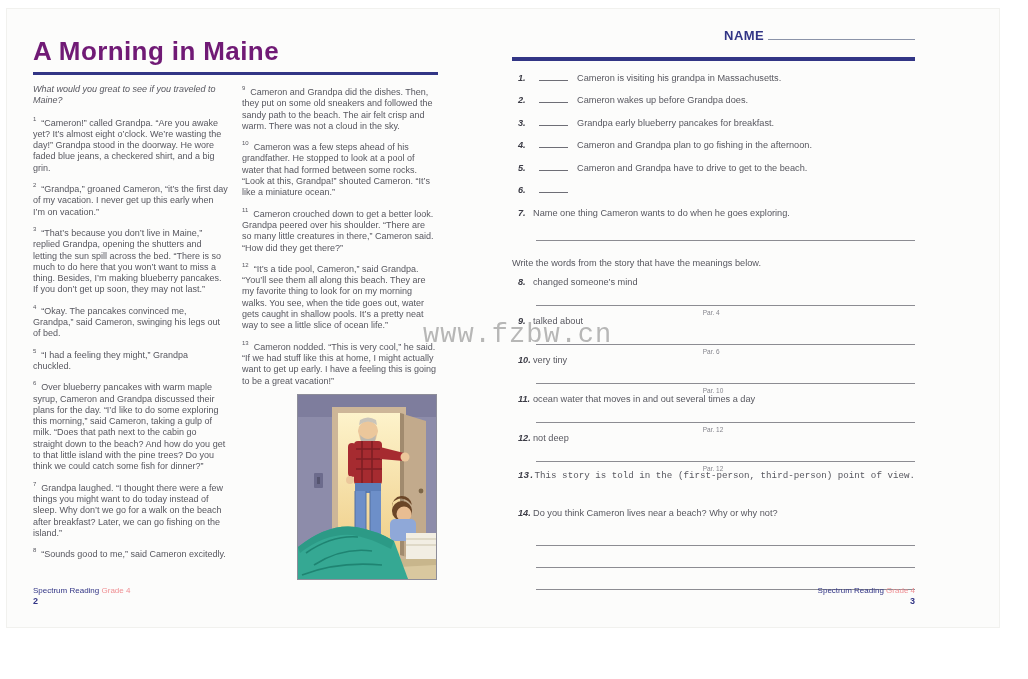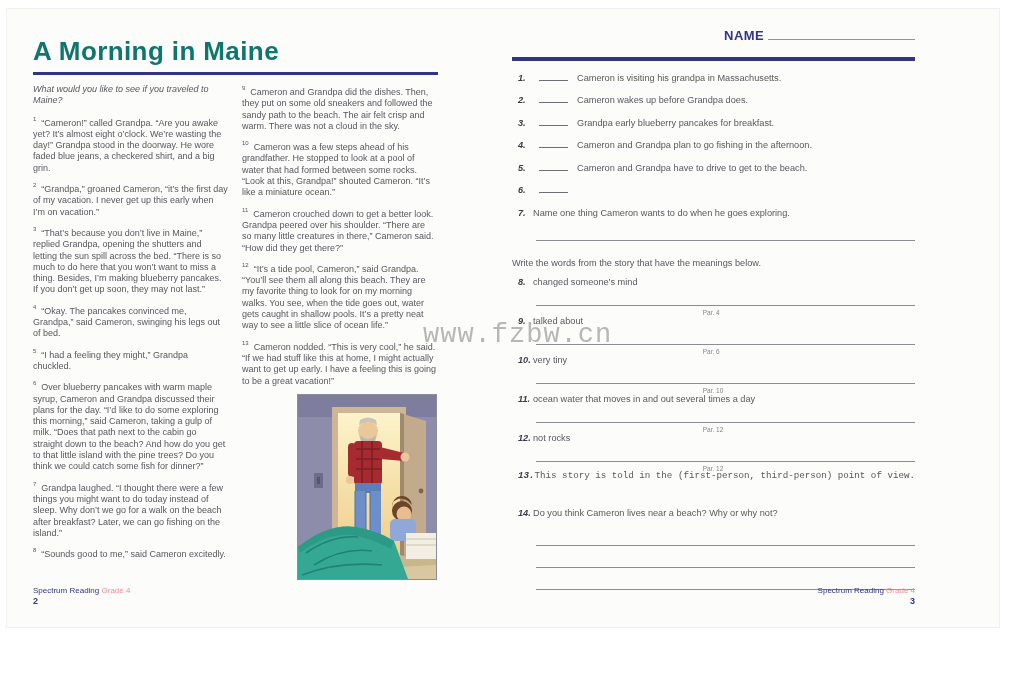--- a/index.html
+++ b/index.html
@@ -3,21 +3,21 @@
 <meta charset="utf-8">
 <style>
   html,body{margin:0;padding:0;background:#fff;}
   #canvas{position:relative;width:1028px;height:679px;background:#ffffff;overflow:hidden;
           font-family:"Liberation Sans",sans-serif;}
   .scan-bg{position:absolute;left:6px;top:8px;width:992px;height:618px;background:#fcfcfb;
            border:1px solid #f1f1ee;}
 
   
   .page-left{position:absolute;left:33px;top:36px;width:405px;}
-  .title{margin:0;font-size:26px;font-weight:bold;color:#0f766e;letter-spacing:.4px;}
+  .title{margin:0;font-size:26px;font-weight:bold;color:#701a75;letter-spacing:.4px;}
   .rule{height:3px;background:#323585;margin-top:5px;}
   .cols{display:flex;gap:14px;margin-top:9px;}
   .col{width:195px;font-size:9px;line-height:11.3px;color:#57575f;}
   .intro{font-style:italic;margin:0 0 8px 0;}
   p.story{margin:0 0 7px 0;}
   sup.pnum{font-size:6px;margin-right:5px;position:relative;top:-1px;color:#57575f;}
 
   .illo{width:140px;height:186px;margin:6px 0 0 auto;border:1px solid #8d8d99;box-sizing:border-box;
         background:#8d8caa;overflow:hidden;}
   .illo svg{display:block;}
@@ -52,21 +52,21 @@
 <body>
 
 <div id="canvas">
   <div class="scan-bg"></div>
 
   <div class="page-left">
     <h1 class="title">A Morning in Maine</h1>
     <div class="rule"></div>
     <div class="cols">
       <div class="col">
-        <p class="intro">What would you like to see if you traveled to Maine?</p>
+        <p class="intro">What would you great to see if you traveled to Maine?</p>
         <p class="story"><sup class="pnum">1</sup><span>“Cameron!” called Grandpa. “Are you awake yet? It’s almost eight o’clock. We’re wasting the day!” Grandpa stood in the doorway. He wore faded blue jeans, a checkered shirt, and a big grin.</span></p>
         <p class="story"><sup class="pnum">2</sup><span>“Grandpa,” groaned Cameron, “it’s the first day of my vacation. I never get up this early when I’m on vacation.”</span></p>
         <p class="story"><sup class="pnum">3</sup><span>“That’s because you don’t live in Maine,” replied Grandpa, opening the shutters and letting the sun spill across the bed. “There is so much to do here that you won’t want to miss a thing. Besides, I’m making blueberry pancakes. If you don’t get up soon, they may not last.”</span></p>
         <p class="story"><sup class="pnum">4</sup><span>“Okay. The pancakes convinced me, Grandpa,” said Cameron, swinging his legs out of bed.</span></p>
         <p class="story"><sup class="pnum">5</sup><span>“I had a feeling they might,” Grandpa chuckled.</span></p>
         <p class="story"><sup class="pnum">6</sup><span>Over blueberry pancakes with warm maple syrup, Cameron and Grandpa discussed their plans for the day. “I’d like to do some exploring this morning,” said Cameron, taking a gulp of milk. “Does that path next to the cabin go straight down to the beach? And how do you get to that little island with the pine trees? Do you think we could catch some fish for dinner?”</span></p>
         <p class="story"><sup class="pnum">7</sup><span>Grandpa laughed. “I thought there were a few things you might want to do today instead of sleep. Why don’t we go for a walk on the beach after breakfast? Later, we can go fishing on the island.”</span></p>
         <p class="story"><sup class="pnum">8</sup><span>“Sounds good to me,” said Cameron excitedly.</span></p>
       </div>
       <div class="col">
@@ -218,21 +218,21 @@
           <span class="num">11.</span>
           <span class="qtext">ocean water that moves in and out several times a day</span>
         </div>
       <div class="ans-line">
           <span class="par">Par. 12</span>
         </div>
     </div>
     <div>
       <div class="qrow" style="margin-top:9px;">
           <span class="num">12.</span>
-          <span class="qtext">not rocks</span>
+          <span class="qtext">not deep</span>
         </div>
       <div class="ans-line">
           <span class="par">Par. 12</span>
         </div>
     </div>
 
     <div class="qrow" style="margin-top:8px;font-family:Liberation Mono, monospace;">
         <span class="num">13.</span>
         <span class="qtext">This story is told in the (first-person, third-person) point of view.</span>
       </div>

